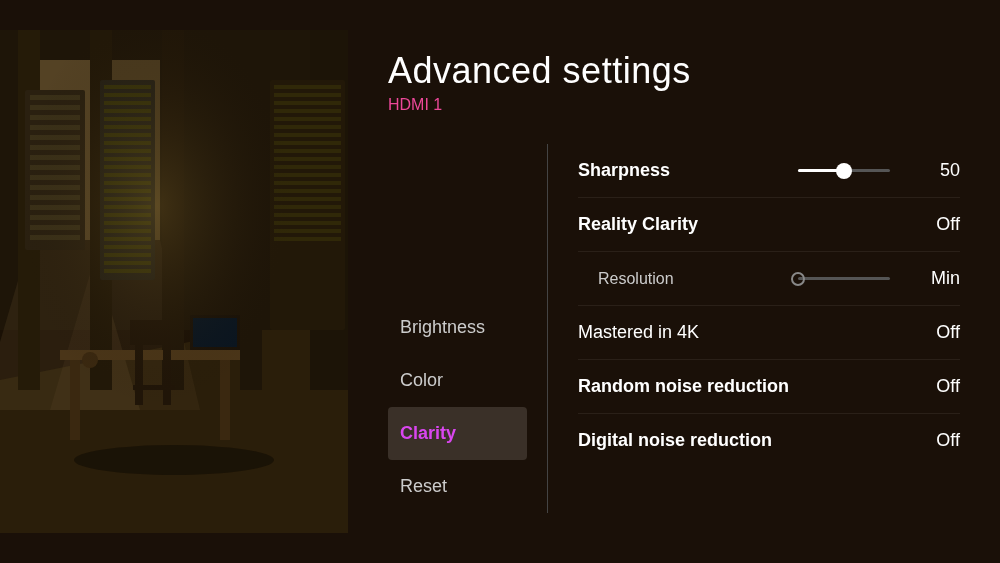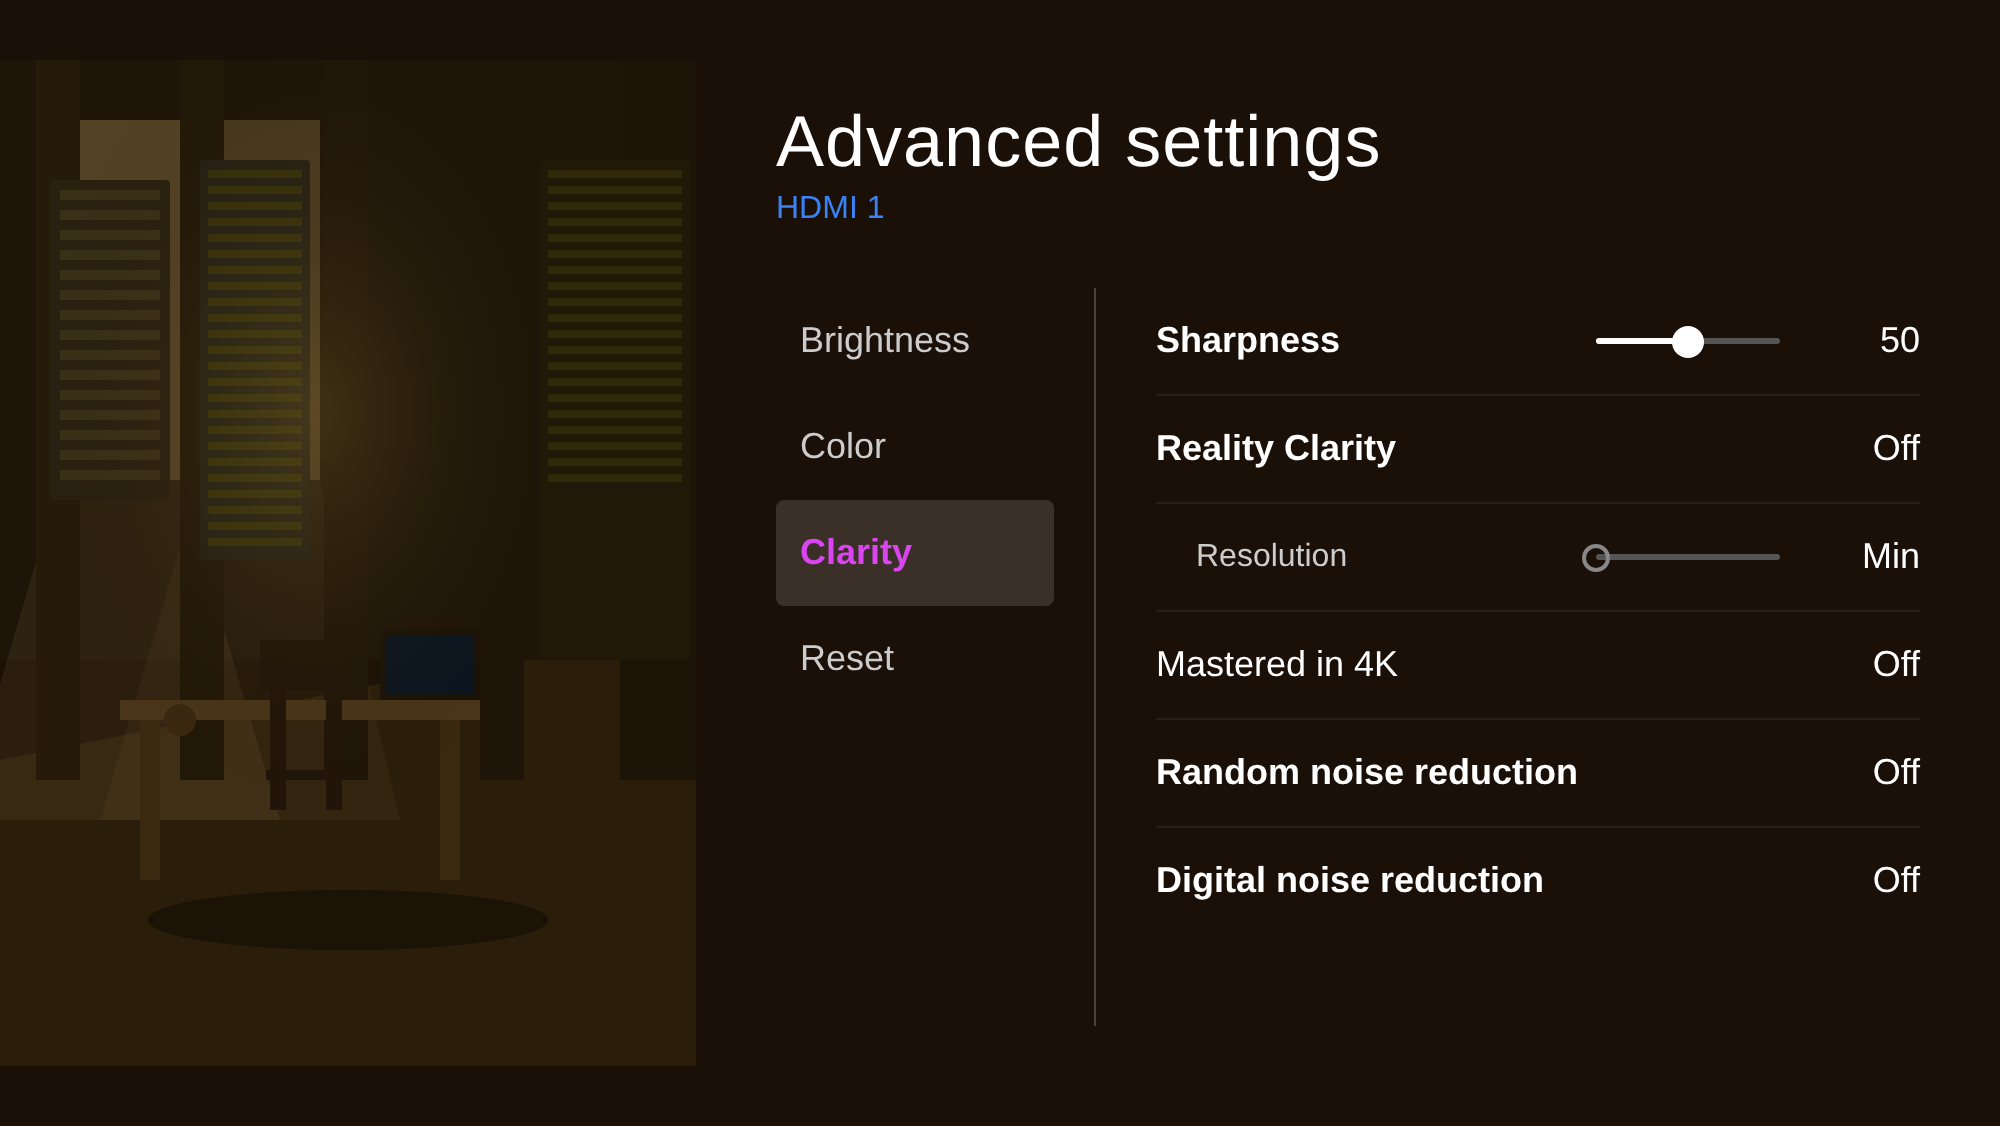--- a/index.html
+++ b/index.html
@@ -49,38 +49,39 @@
     .page-title {
       font-size: 36px;
       font-weight: 300;
       color: #ffffff;
       margin-bottom: 4px;
       letter-spacing: 0.5px;
     }
 
     .page-subtitle {
       font-size: 16px;
-      color: #3b82f6;
+      color: #ec4899;
       margin-bottom: 30px;
       font-weight: 300;
     }
 
     .settings-layout {
       display: flex;
       flex: 1;
       gap: 0;
     }
 
     .left-menu {
       width: 160px;
       display: flex;
       flex-direction: column;
       gap: 0;
       border-right: 1px solid #444;
       padding-right: 20px;
+      justify-content: flex-end;
     }
 
     .menu-item {
       padding: 16px 12px;
       font-size: 18px;
       color: #cccccc;
       cursor: pointer;
       border-radius: 4px;
       font-weight: 300;
     }

